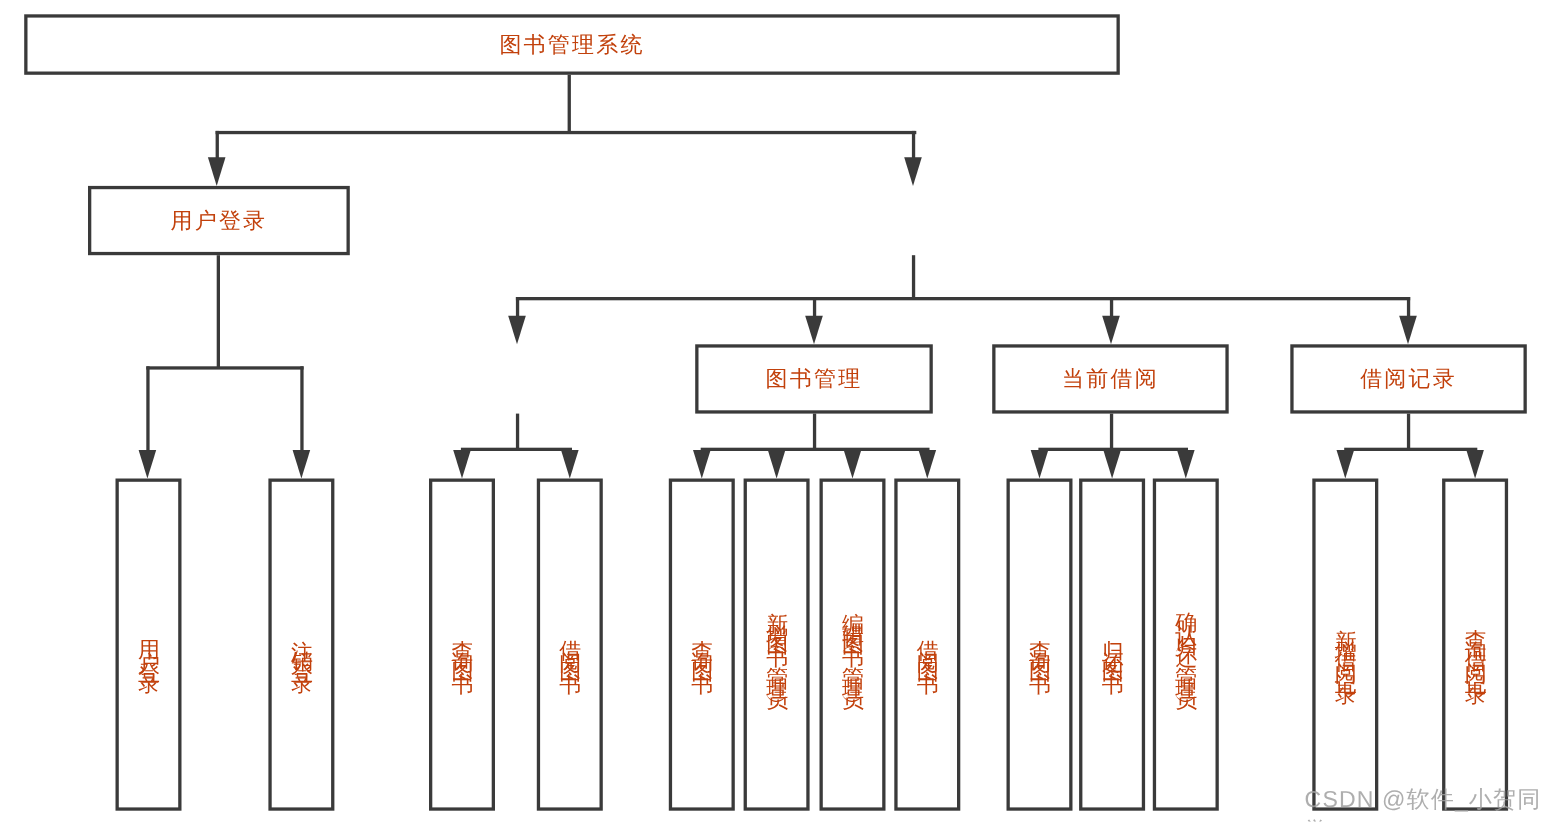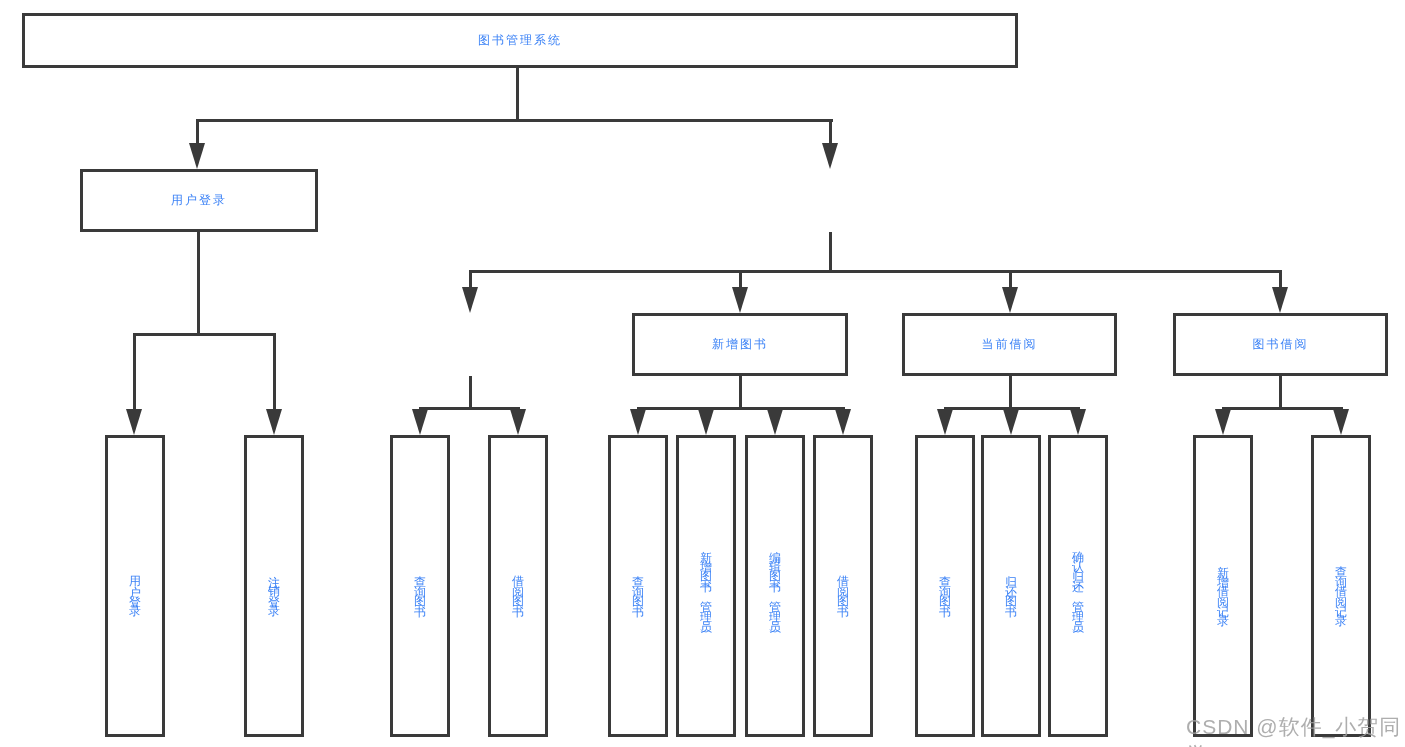--- a/index.html
+++ b/index.html
@@ -9,22 +9,22 @@
     background:#ffffff;
     font-family:"Liberation Sans","DejaVu Sans",sans-serif;
     overflow:hidden;
   }
   .box{
     position:absolute;
     box-sizing:border-box;
     border:3px solid #3a3a3a;
     background:#ffffff;
     display:flex;align-items:center;justify-content:center;
-    color:#3b82f6;
-    font-size:12px;
+    color:#c2410c;
+    font-size:20px;
     letter-spacing:2px;
     white-space:nowrap;
   }
   .vbox{
     writing-mode:vertical-rl;
     text-orientation:mixed;
     letter-spacing:10px;
     line-height:1;
     white-space:normal;
   }
@@ -77,23 +77,23 @@
   <div class="hline" style="left:469px;top:270px;width:813px;"></div>
   <div class="vline" style="left:469px;top:270px;height:19px;"></div>
   <div class="arrow" style="left:462px;top:287px;"></div>
   <div class="vline" style="left:739px;top:270px;height:19px;"></div>
   <div class="arrow" style="left:732px;top:287px;"></div>
   <div class="vline" style="left:1009px;top:270px;height:19px;"></div>
   <div class="arrow" style="left:1002px;top:287px;"></div>
   <div class="vline" style="left:1279px;top:270px;height:19px;"></div>
   <div class="arrow" style="left:1272px;top:287px;"></div>
 
-  <div class="box" style="left:632px;top:313px;width:216px;height:63px;">新增图书</div>
+  <div class="box" style="left:632px;top:313px;width:216px;height:63px;">图书管理</div>
   <div class="box" style="left:902px;top:313px;width:215px;height:63px;text-align:center;">当前借阅</div>
-  <div class="box" style="left:1173px;top:313px;width:215px;height:63px;">图书借阅</div>
+  <div class="box" style="left:1173px;top:313px;width:215px;height:63px;">借阅记录</div>
 
   <div class="vline" style="left:469px;top:376px;height:34px;"></div>
   <div class="hline" style="left:419px;top:407px;width:101px;"></div>
   <div class="arrow" style="left:412px;top:409px;"></div>
   <div class="arrow" style="left:510px;top:409px;"></div>
 
   <div class="box vbox" style="left:390px;top:435px;width:60px;height:302px;">查询图书</div>
   <div class="box vbox" style="left:488px;top:435px;width:60px;height:302px;">借阅图书</div>
 
   <div class="vline" style="left:739px;top:376px;height:34px;"></div>

